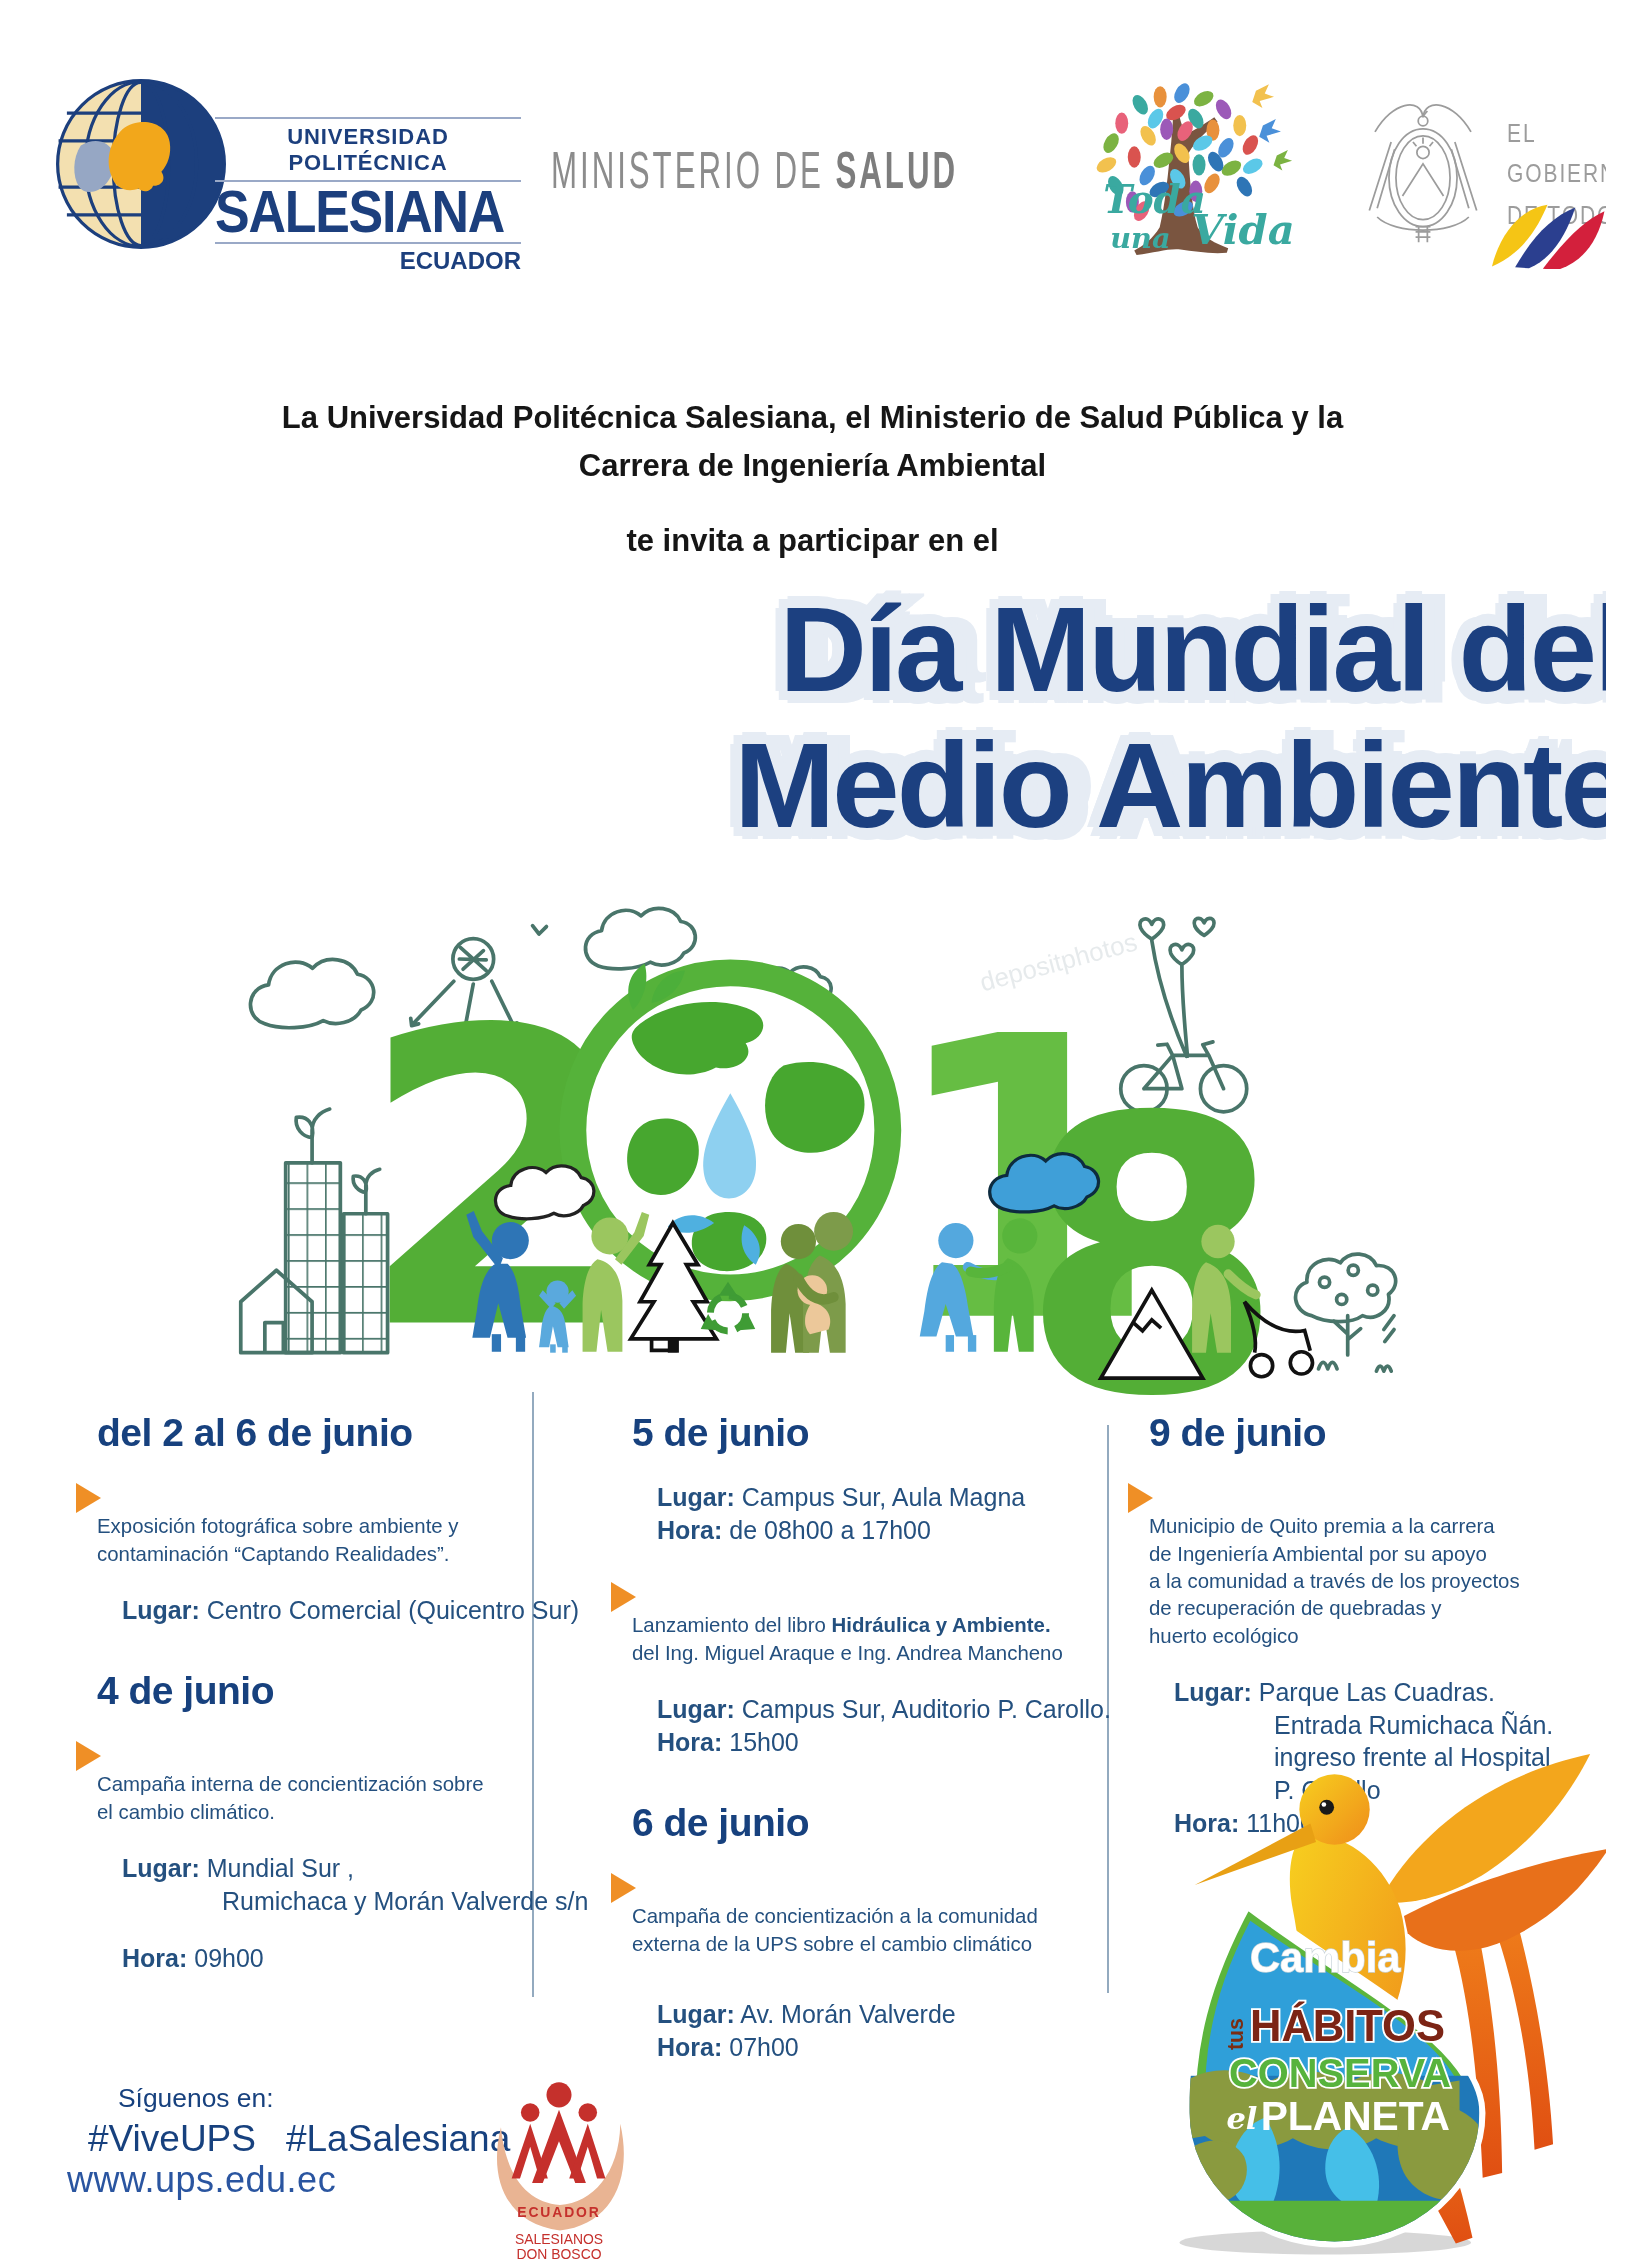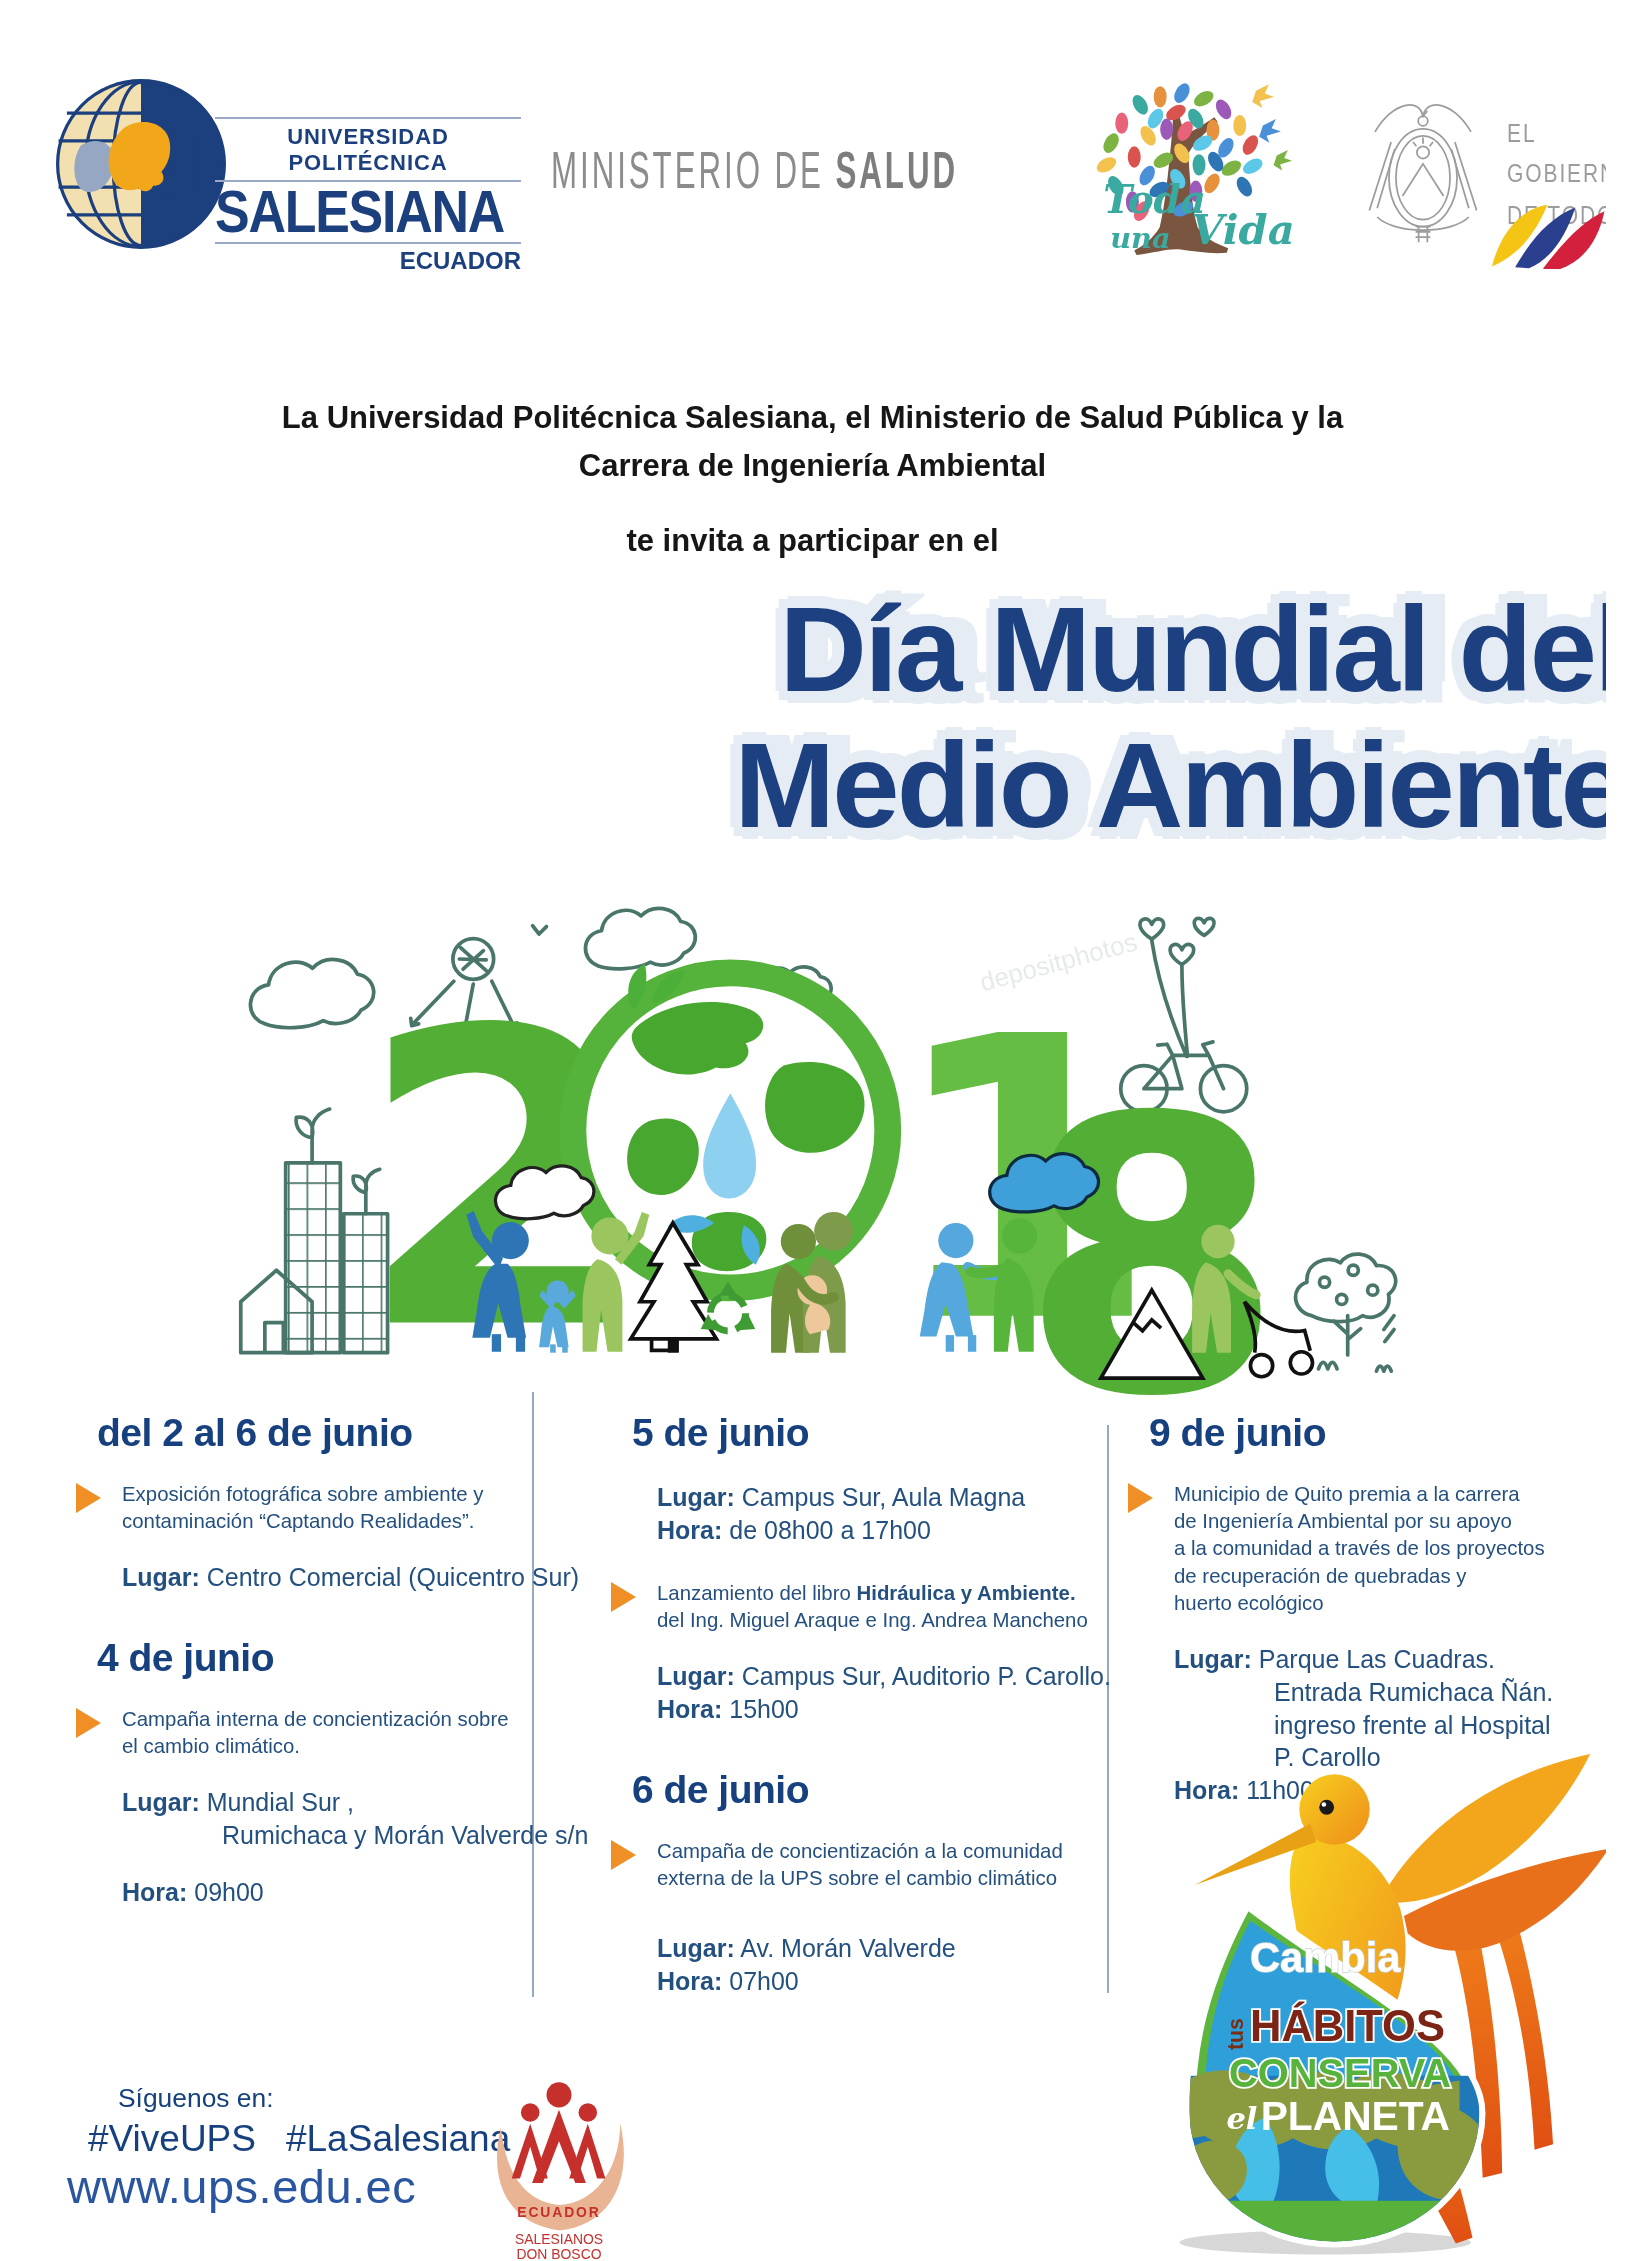--- a/index.html
+++ b/index.html
@@ -46,35 +46,35 @@
   
   .sep{background:#93aabf;}
   .sep1{left:532px;top:1392px;width:2.3px;height:605px;}
   .sep2{left:1107px;top:1425px;width:2.3px;height:568px;}
   .col{position:absolute;top:1411px;color:#24507f;}
   .col1{left:76px;width:445px;}
   .col2{left:611px;width:524px;}
   .col3{left:1128px;width:487px;}
   .heading{font-size:39px;font-weight:bold;color:#17417e;margin:0 0 0 21px;letter-spacing:-0.5px;white-space:nowrap;}
   .heading.later{margin-top:44px;}
-  .item{display:flex;margin-top:25.5px;}
+  .item{display:flex;margin-top:25.5px;flex-direction:column;}
   .bullet{flex:none;width:0;height:0;border-top:15.3px solid transparent;border-bottom:15.3px solid transparent;
           border-left:25px solid #ef8f26;margin-top:2.8px;}
   .itext{margin-left:21px;font-size:20.4px;line-height:1.34;white-space:nowrap;}
   .meta{margin-left:46px;margin-top:28px;font-size:25px;white-space:nowrap;}
   .meta .label{font-weight:bold;}
   .meta.tight{margin-top:3.7px;}
   .meta.cont{margin-top:3.7px;padding-left:100px;}
   b{font-weight:bold;}
 
   
   .siguenos{left:118px;top:2083px;font-size:26.4px;color:#17417e;}
   .hashtags{left:88px;top:2118px;font-size:37px;color:#17417e;white-space:nowrap;}
   .hashtags .h1{margin-right:30px;margin-top:36px;}
-  .site{left:67px;top:2159px;font-size:47px;color:#2a55a0;letter-spacing:0.5px;}
+  .site{left:67px;top:2159px;font-size:36px;color:#2a55a0;letter-spacing:0.5px;}
   .sales-svg{left:480px;top:2067px;width:158px;height:195px;}
 
   .badge-svg{left:1126px;top:1710px;width:499px;height:551px;}
 </style>
 </head>
 <body>
 
 <div class="poster">
 
   <div class="abs ups-logo">

